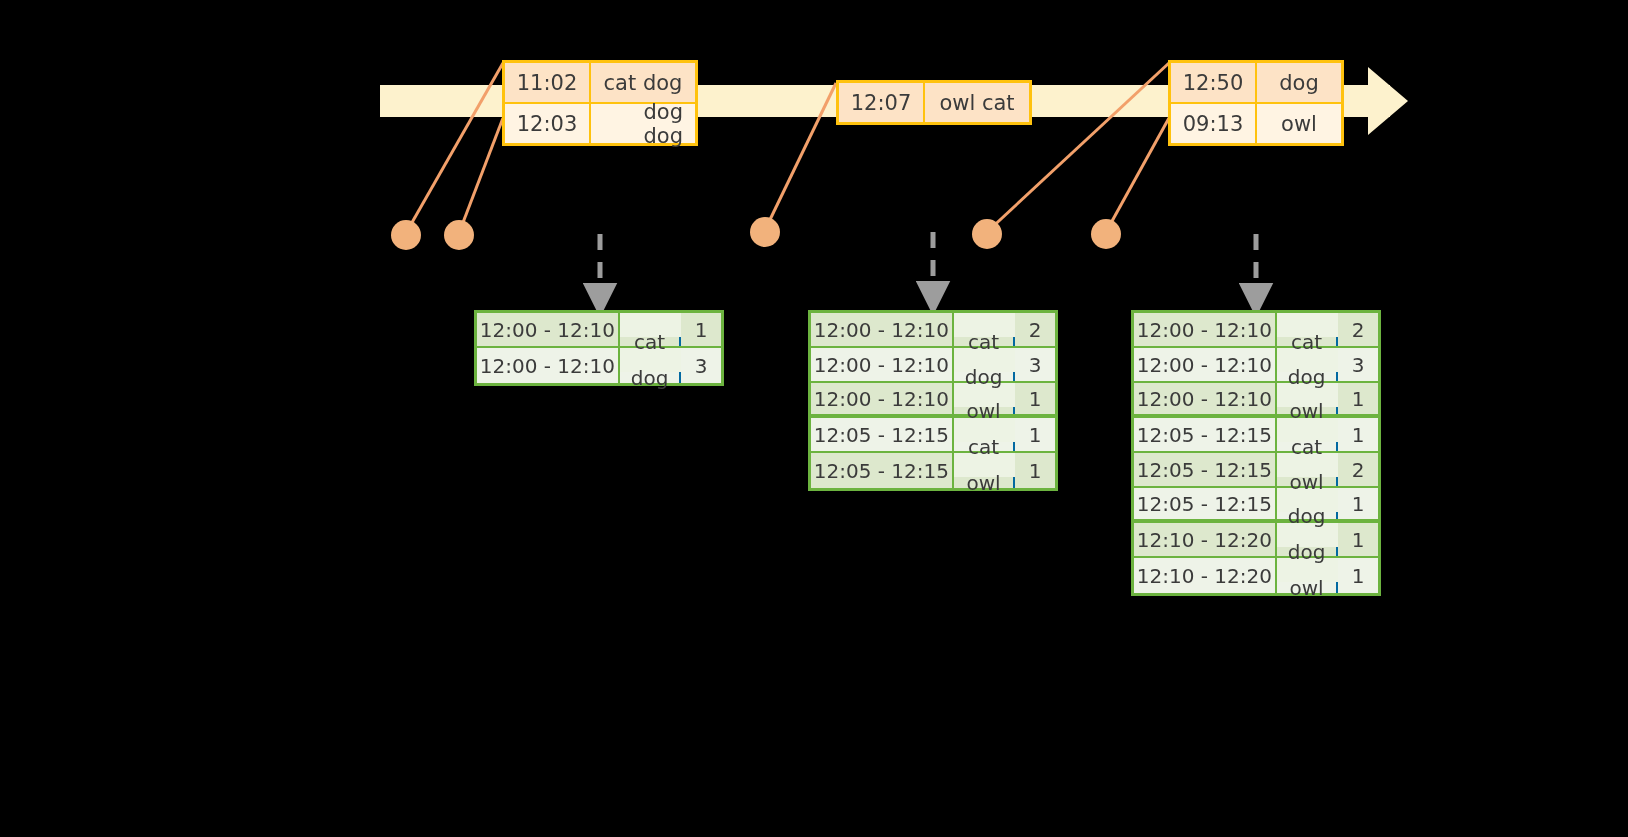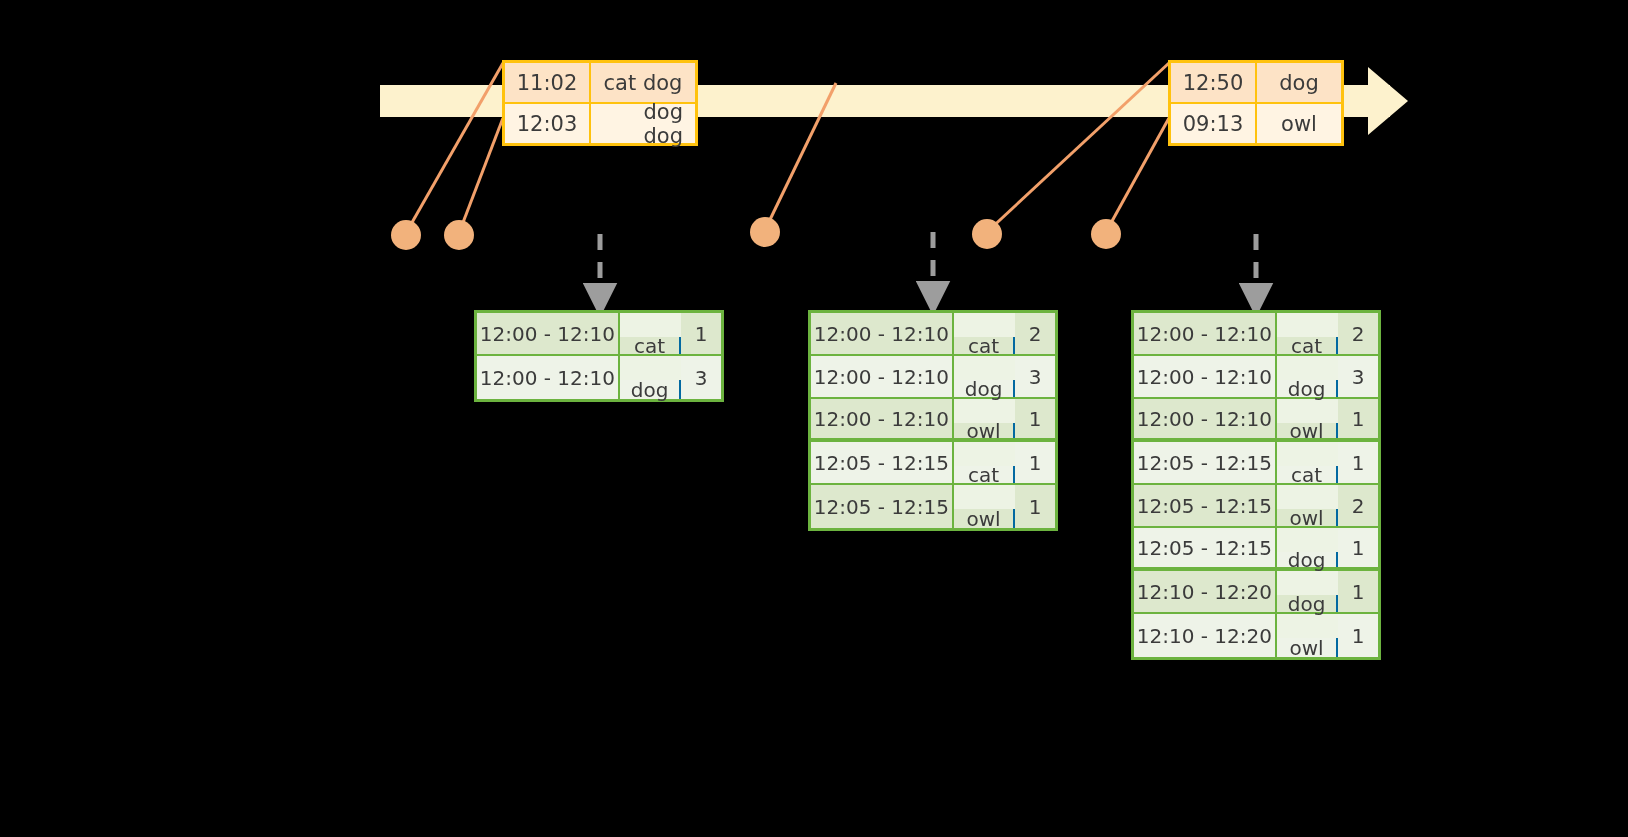--- a/index.html
+++ b/index.html
@@ -94,21 +94,21 @@
   
   .result-table {
     position: absolute;
     border: 3px solid #6cb33f;
     box-sizing: border-box;
     background: #edf3e4;
   }
   .res-row {
     display: flex;
     align-items: stretch;
-    height: 43px;
+    height: 35px;
     border-bottom: 2px solid #6cb33f;
     box-sizing: border-box;
   }
   .res-row:last-child { border-bottom: none; }
   .res-row.sep { border-bottom: 4px solid #6cb33f; }
   .res-row.shade .rc { background: #dde8cd; }
   .rc {
     display: flex;
     align-items: center;
     justify-content: center;
@@ -166,20 +166,26 @@
     <div class="event-row shade">
       <div class="ev-time">11:02</div>
       <div class="ev-words">cat dog</div>
     </div>
     <div class="event-row">
       <div class="ev-time">12:03</div>
       <div class="ev-words">dog dog</div>
     </div>
   </div>
 
+  <div class="event-box" id="event-box-b">
+    <div class="event-row shade">
+      <div class="ev-time">12:07</div>
+      <div class="ev-words">owl cat</div>
+    </div>
+  </div>
 
   <div class="event-box" id="event-box-c">
     <div class="event-row shade">
       <div class="ev-time">12:50</div>
       <div class="ev-words">dog</div>
     </div>
     <div class="event-row">
       <div class="ev-time">09:13</div>
       <div class="ev-words">owl</div>
     </div>

